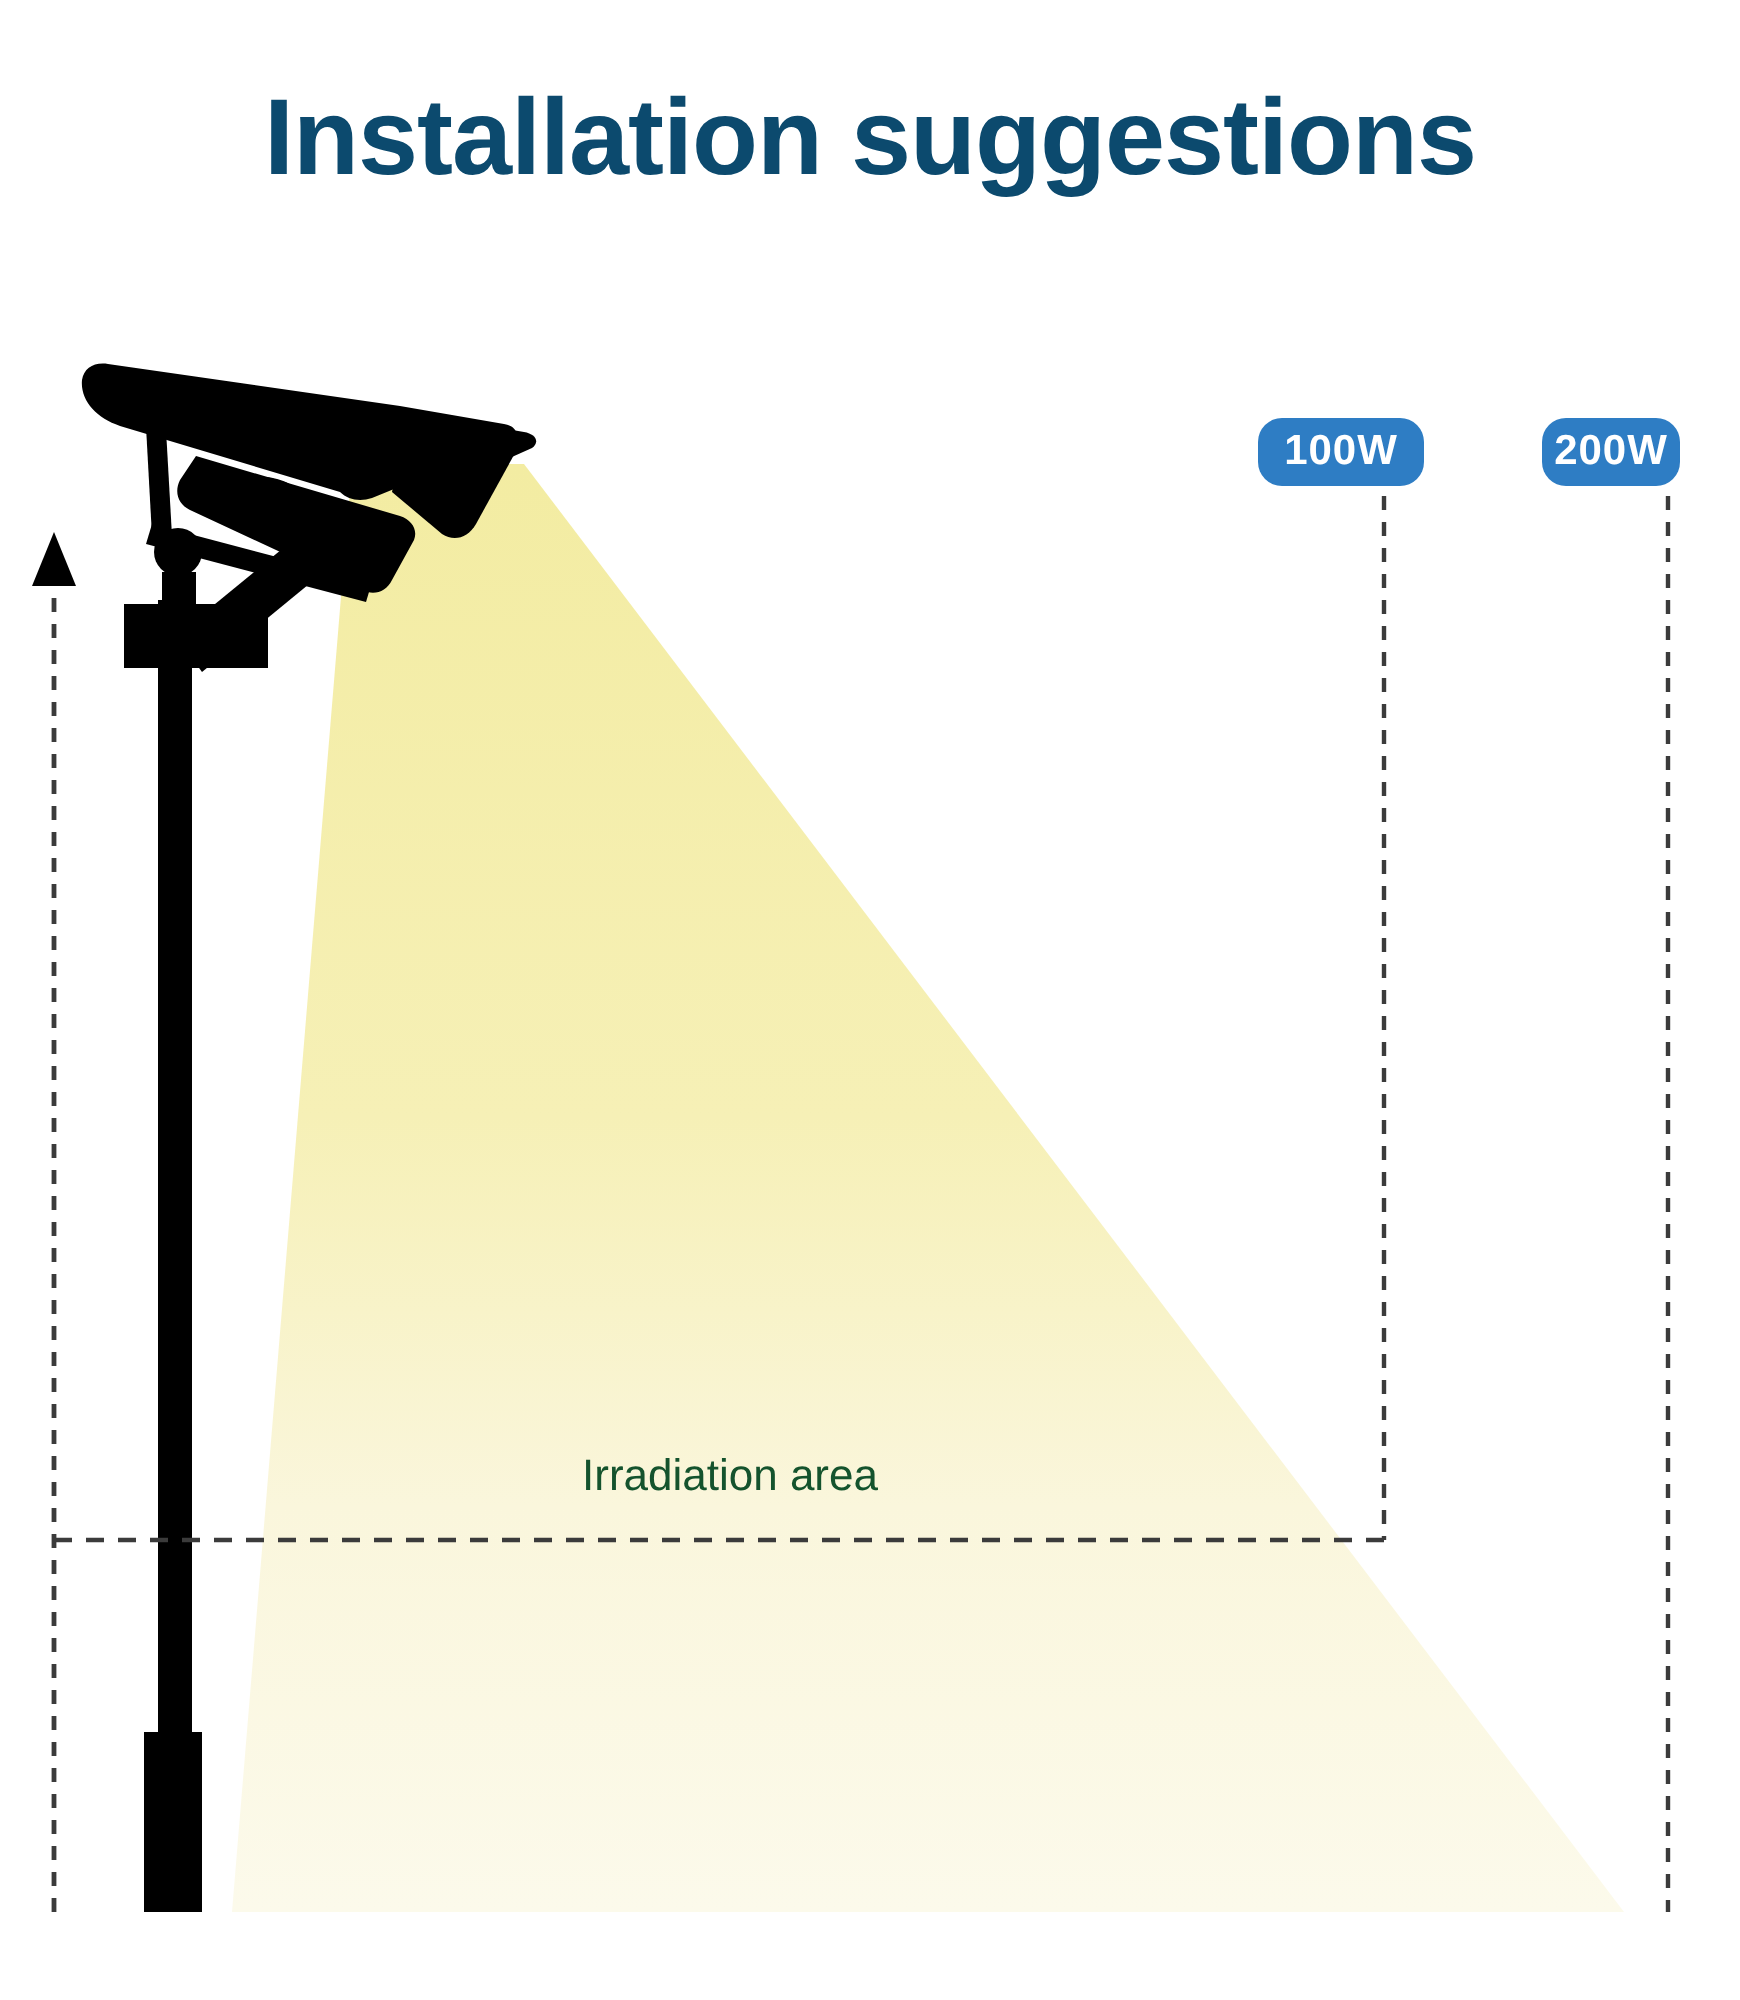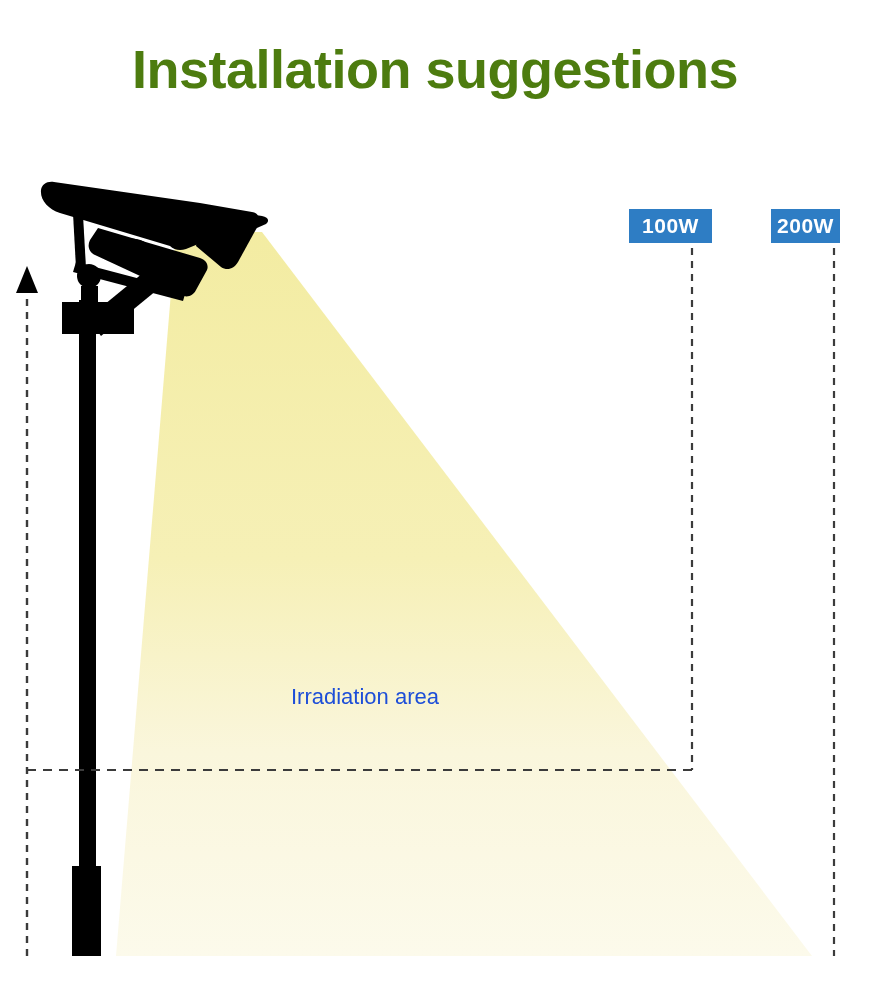--- a/index.html
+++ b/index.html
@@ -19,63 +19,63 @@
   }
   #title {
     position: absolute;
     left: 0;
     top: 38px;
     width: 870px;
     text-align: center;
     font-size: 54px;
     font-weight: 700;
     letter-spacing: -0.5px;
-    color: #4d7c0f;
+    color: #0c4a6e;
     font-family: "Liberation Sans", sans-serif;
     white-space: nowrap;
   }
   
   #scene {
     position: absolute;
     left: 0;
     top: 0;
     width: 870px;
     height: 956px;
     overflow: hidden;
   }
   #scene svg {
     display: block;
   }
   
   .badge {
     position: absolute;
     height: 34px;
-    border-radius: 0;
+    border-radius: 12px;
     background: #2E7DC4;
     color: #ffffff;
     font-size: 21px;
     font-weight: 700;
     letter-spacing: 0.5px;
     display: flex;
     align-items: center;
     justify-content: center;
     font-family: "Liberation Sans", sans-serif;
     box-sizing: border-box;
     padding: 0 9px;
   }
   #badge-100 { left: 629px; top: 209px; width: 83px; }
   #badge-200 { left: 771px; top: 209px; width: 69px; }
 
   #irradiation-label {
     position: absolute;
     left: 291px;
-    top: 684px;
+    top: 725px;
     font-size: 22px;
     font-weight: 400;
-    color: #1d4ed8;
+    color: #14532d;
     font-family: "Liberation Sans", sans-serif;
     white-space: nowrap;
   }
 </style>
 </head>
 <body>
 
 <div id="stage">
 
   <div id="title">Installation suggestions</div>

